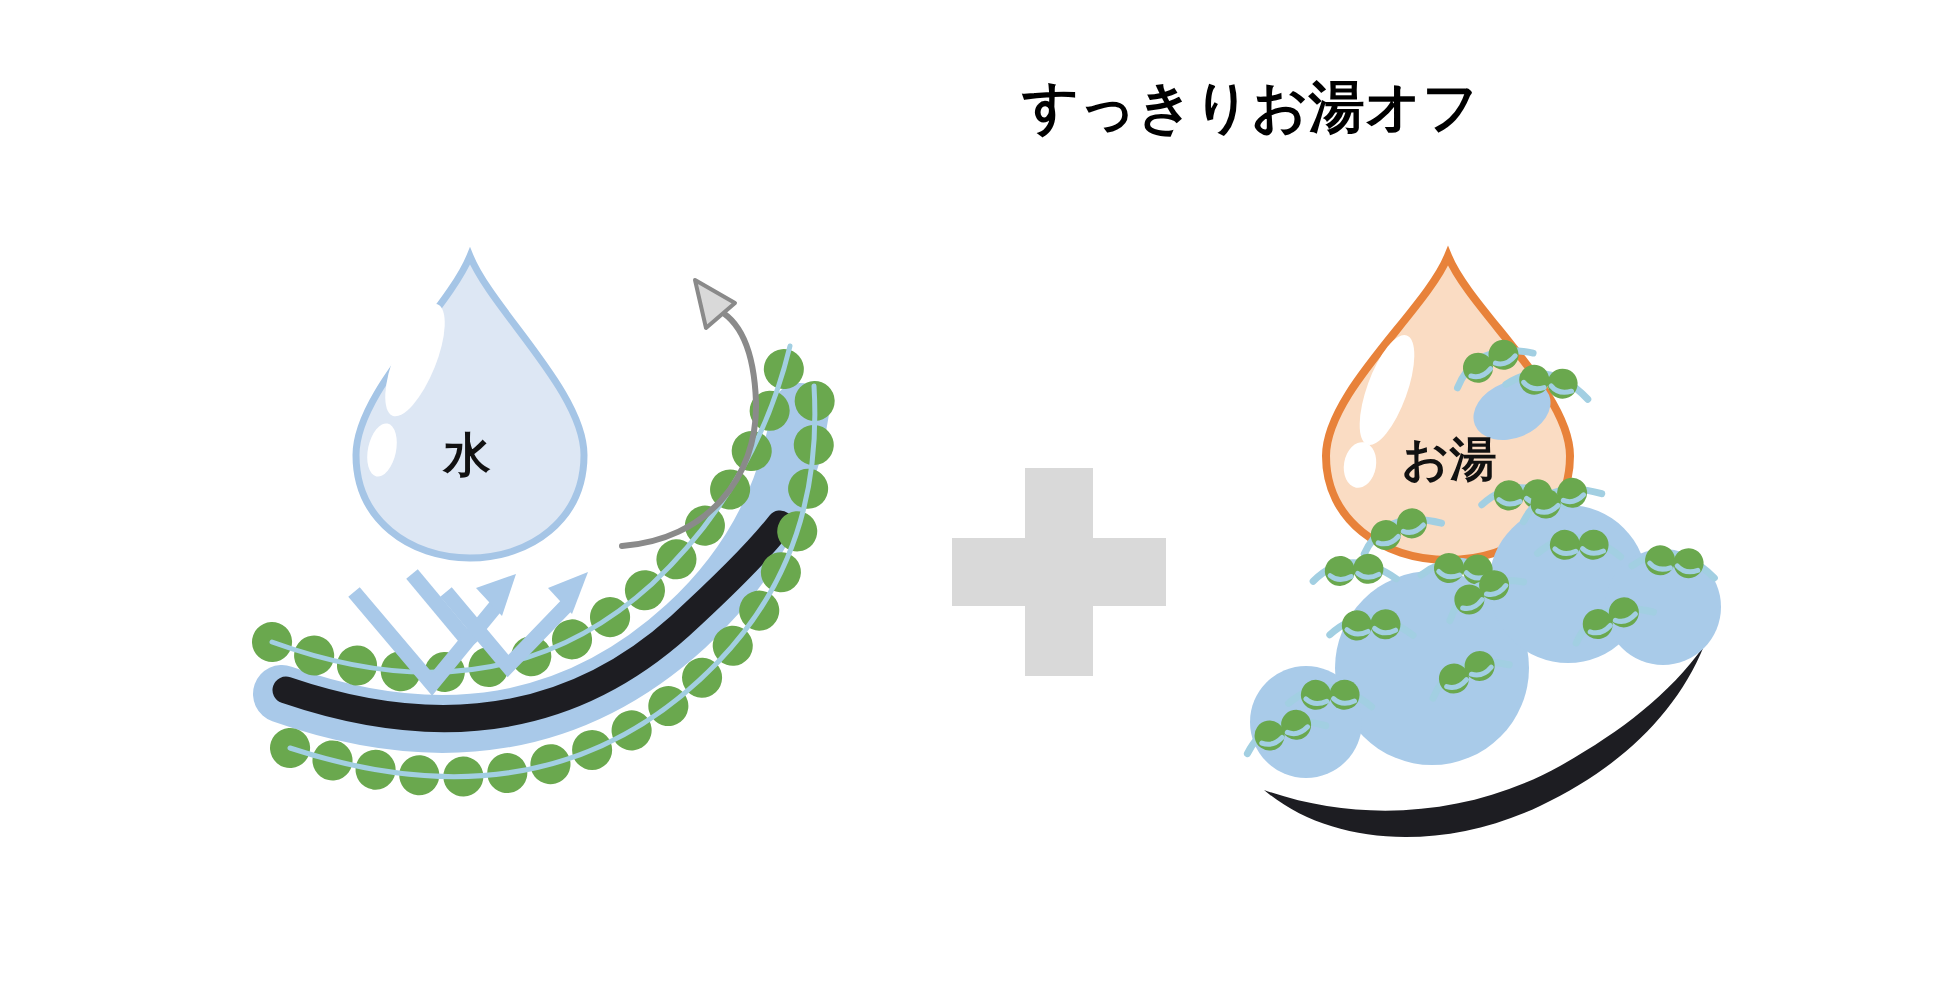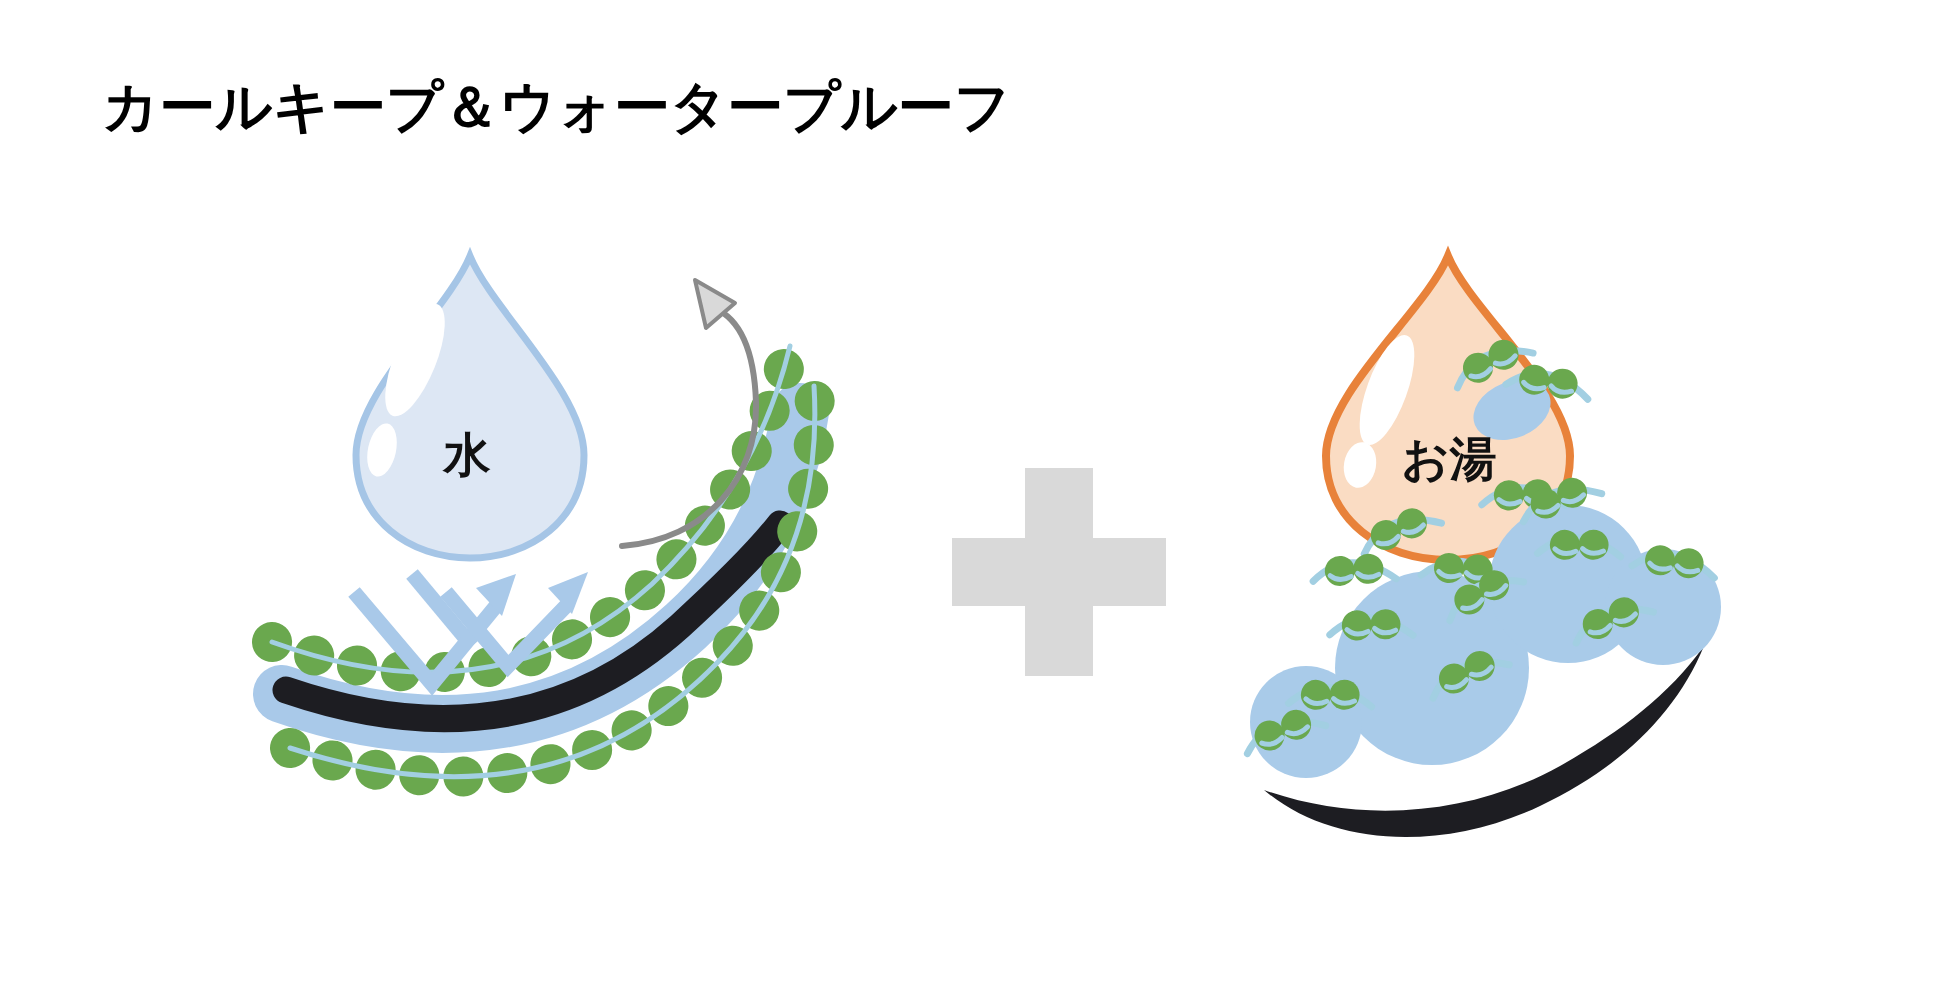--- a/index.html
+++ b/index.html
@@ -37,21 +37,21 @@
   .tail{stroke:var(--thread_blue);stroke-width:7;fill:none;stroke-linecap:round;}
   .slit{stroke:var(--thread_blue);stroke-width:5;fill:none;stroke-linecap:round;}
   .lash-clean{fill:var(--lash_black);stroke:none;}
   .label{font-family:"Liberation Sans","DejaVu Sans",sans-serif;font-size:47px;font-weight:bold;fill:var(--label_text);text-anchor:middle;}
 </style>
 </head>
 <body>
 
 <div class="stage">
 
-  <div class="title" id="title-left">カールキープ＆ウォータープルーフ</div>
+  <div class="title" id="title-right">すっきりお湯オフ</div>
 
   <svg width="1950" height="989" viewBox="0 0 1950 989">
 
     <defs>
       <g id="beadpair">
         <path class="tail" d="M -40,16 Q -10,-24 42,2"></path>
         <circle class="green" cx="-15" cy="2" r="15"></circle>
         <circle class="green" cx="13" cy="-4" r="15"></circle>
         <path class="slit" d="M -24,8 Q -14,14 -3,6"></path>
         <path class="slit" d="M 3,2 Q 13,8 24,0"></path>

